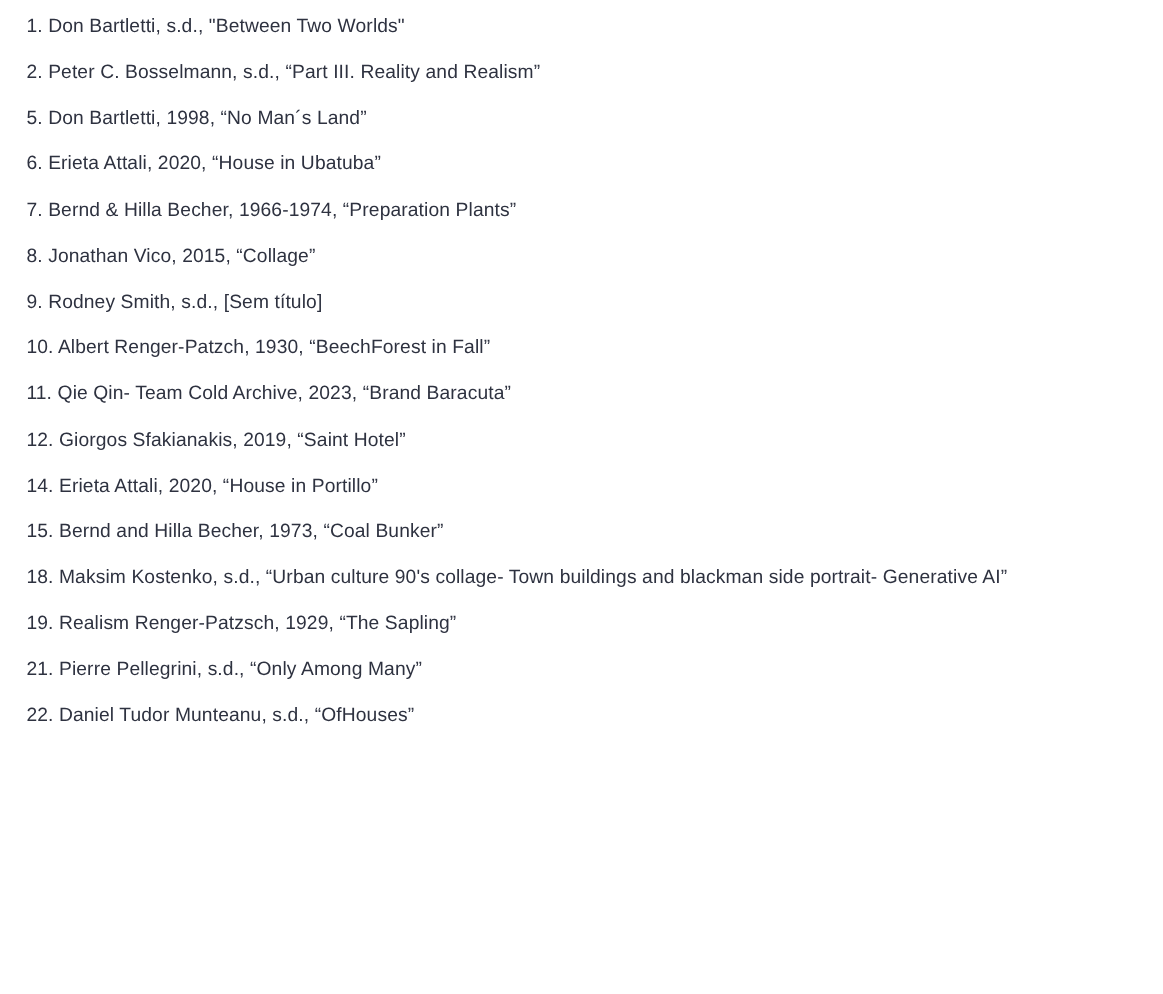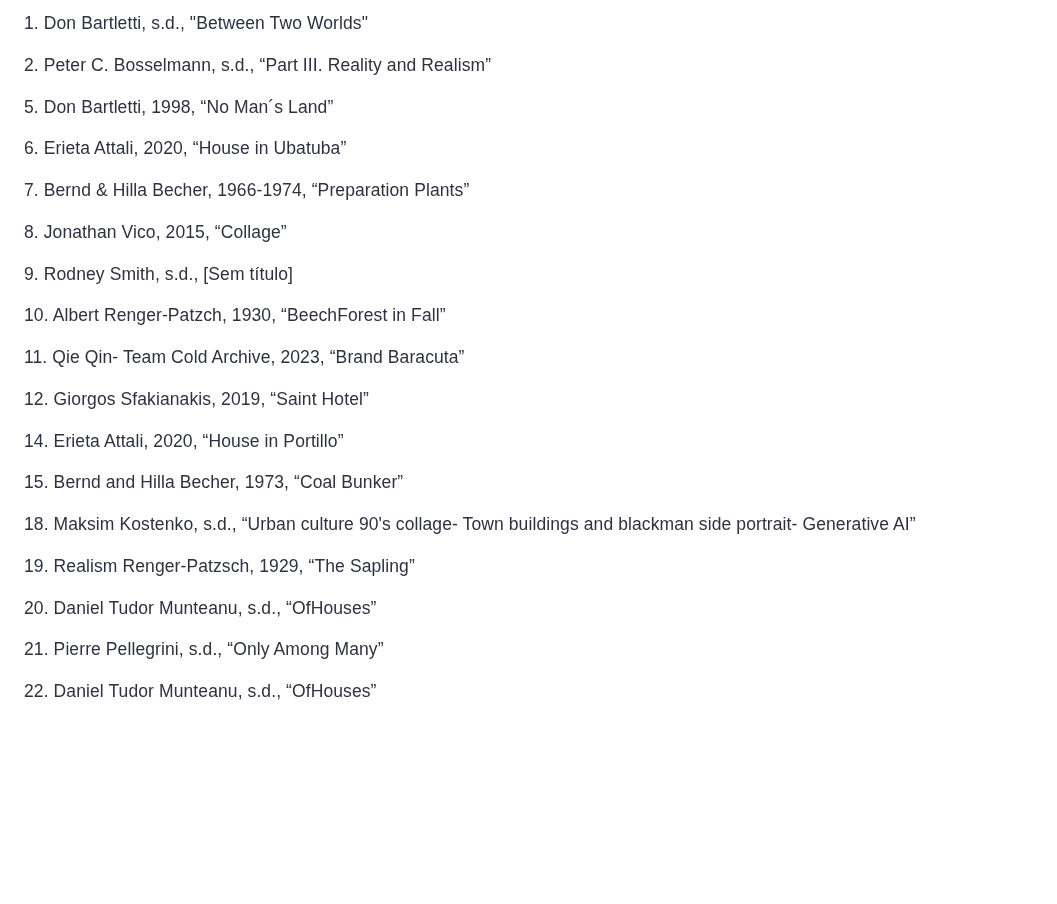--- a/index.html
+++ b/index.html
@@ -97,24 +97,20 @@
     </li>
     <li>
       <span class="num">18.</span>
       <span class="entry-text">Maksim Kostenko, s.d., “Urban culture 90's collage- Town buildings and blackman side portrait- Generative AI”</span>
     </li>
     <li>
       <span class="num">19.</span>
       <span class="entry-text">Realism Renger-Patzsch, 1929, “The Sapling”</span>
     </li>
     <li>
-      <span class="num">20.</span>
-      <span class="entry-text">Daniel Tudor Munteanu, s.d., “OfHouses”</span>
-    </li>
-    <li>
       <span class="num">21.</span>
       <span class="entry-text">Pierre Pellegrini, s.d., “Only Among Many”</span>
     </li>
     <li>
       <span class="num">22.</span>
       <span class="entry-text">Daniel Tudor Munteanu, s.d., “OfHouses”</span>
     </li>
   </ol>
 </div>
 

